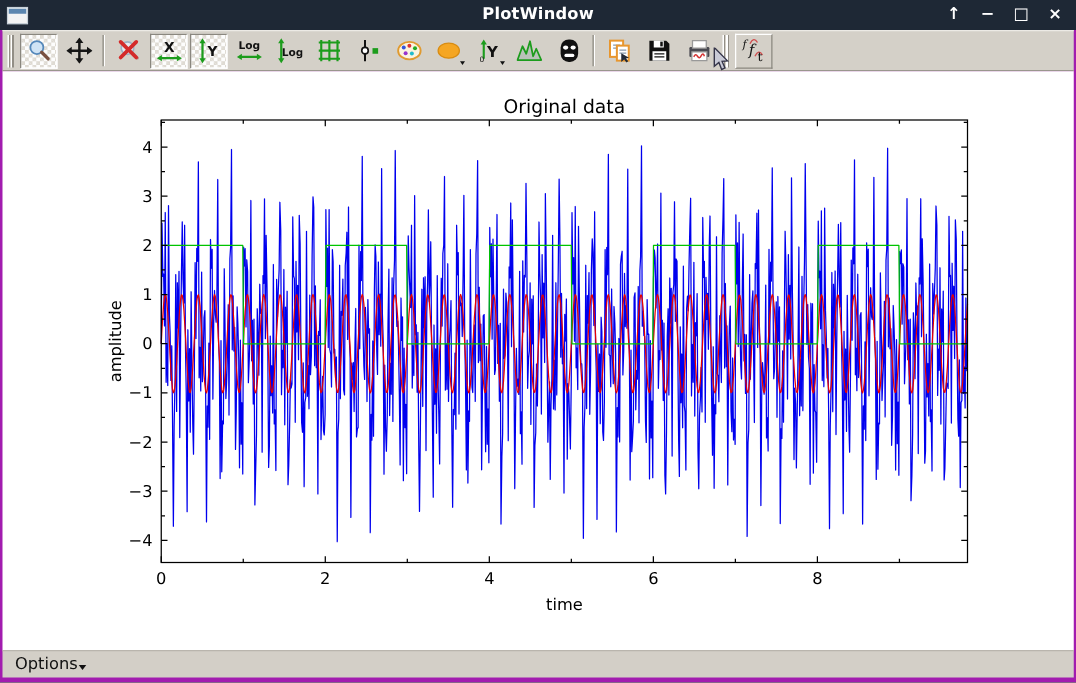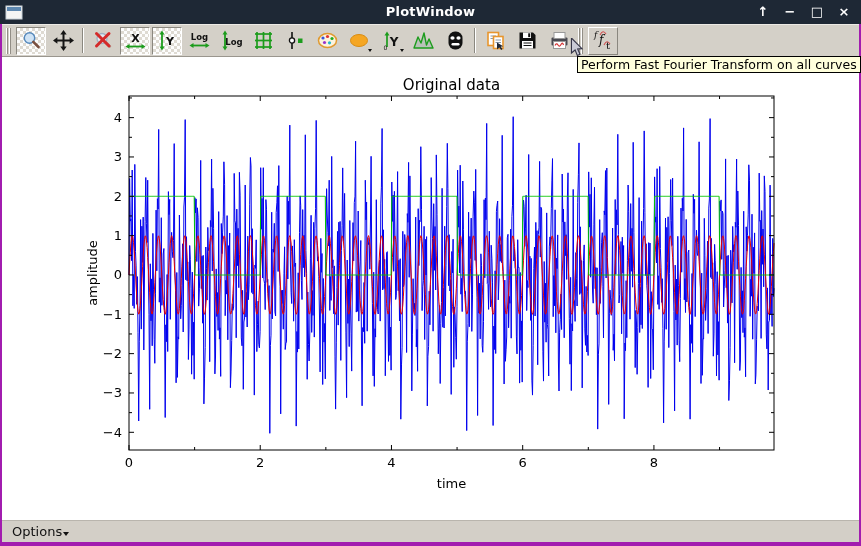--- a/index.html
+++ b/index.html
@@ -400,21 +400,20 @@
         <text transform="translate(95,216) rotate(-90)" text-anchor="middle" font-size="13" fill="#000" font-family="DejaVu Sans,sans-serif">amplitude</text>
       </svg>
   </div>
 
   <span class="cursor">
     <svg width="14" height="20" viewBox="0 0 12 18">
       <polygon points="1,0 1,13.5 4.3,10.8 6.3,15.8 8.7,14.7 6.6,9.9 10.5,9.6" fill="#c9cad6" stroke="#353549" stroke-width="1"></polygon>
     </svg>
   </span>
 
-  <div class="fft-tooltip">Perform Fast Fourier Transform on all curves</div>
 
   <div class="optionsbar">
     <span class="options-btn">
       <span>Options</span>
       <span class="options-caret"></span>
     </span>
   </div>
 
 </div>
 

